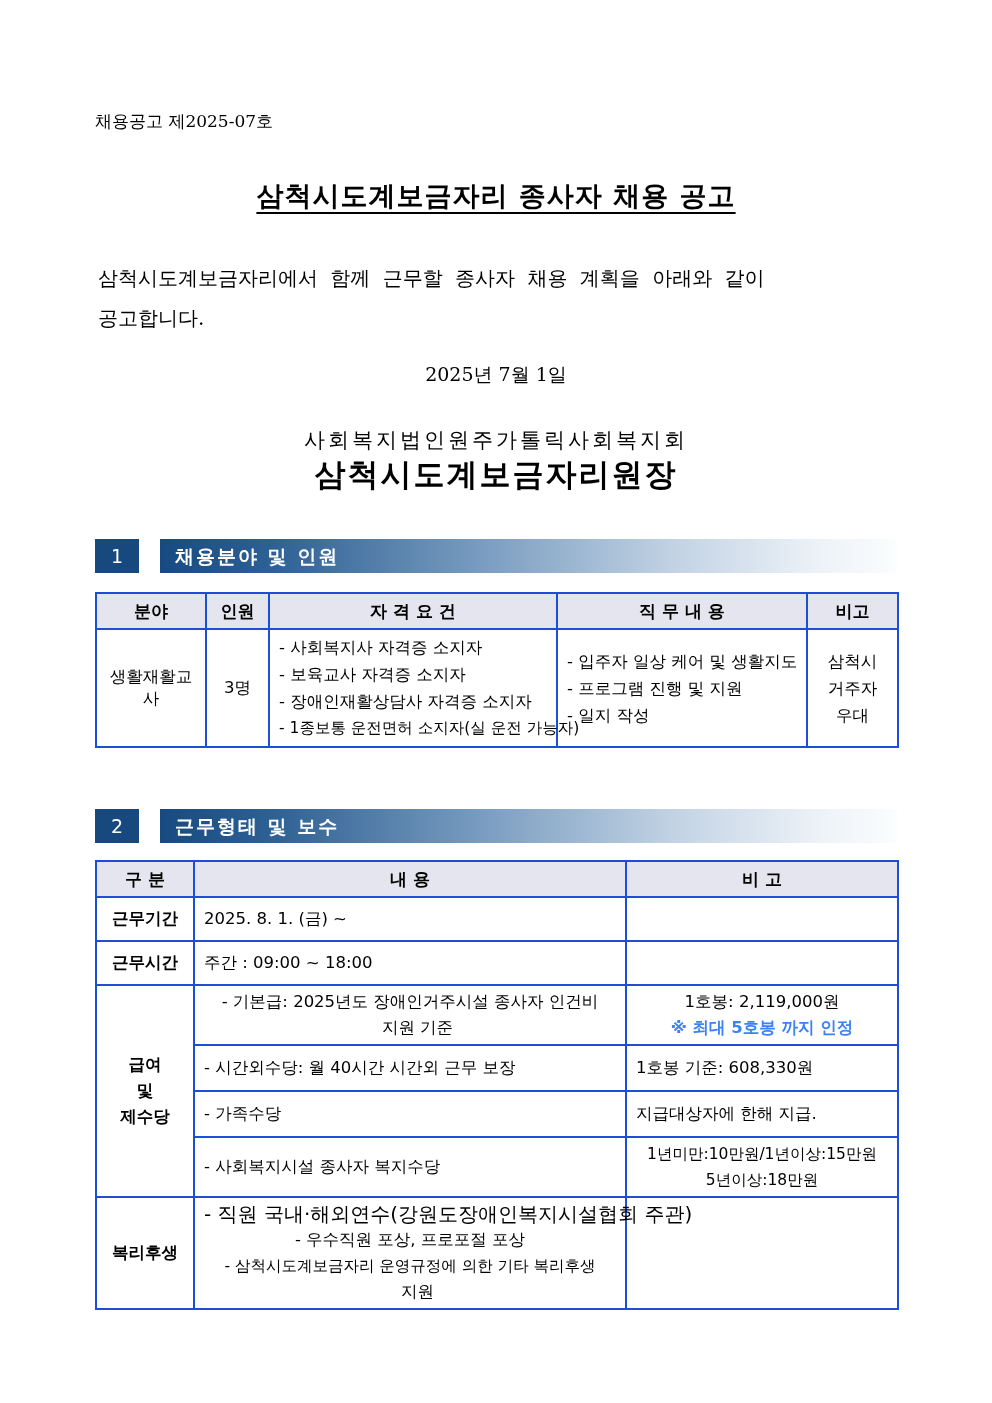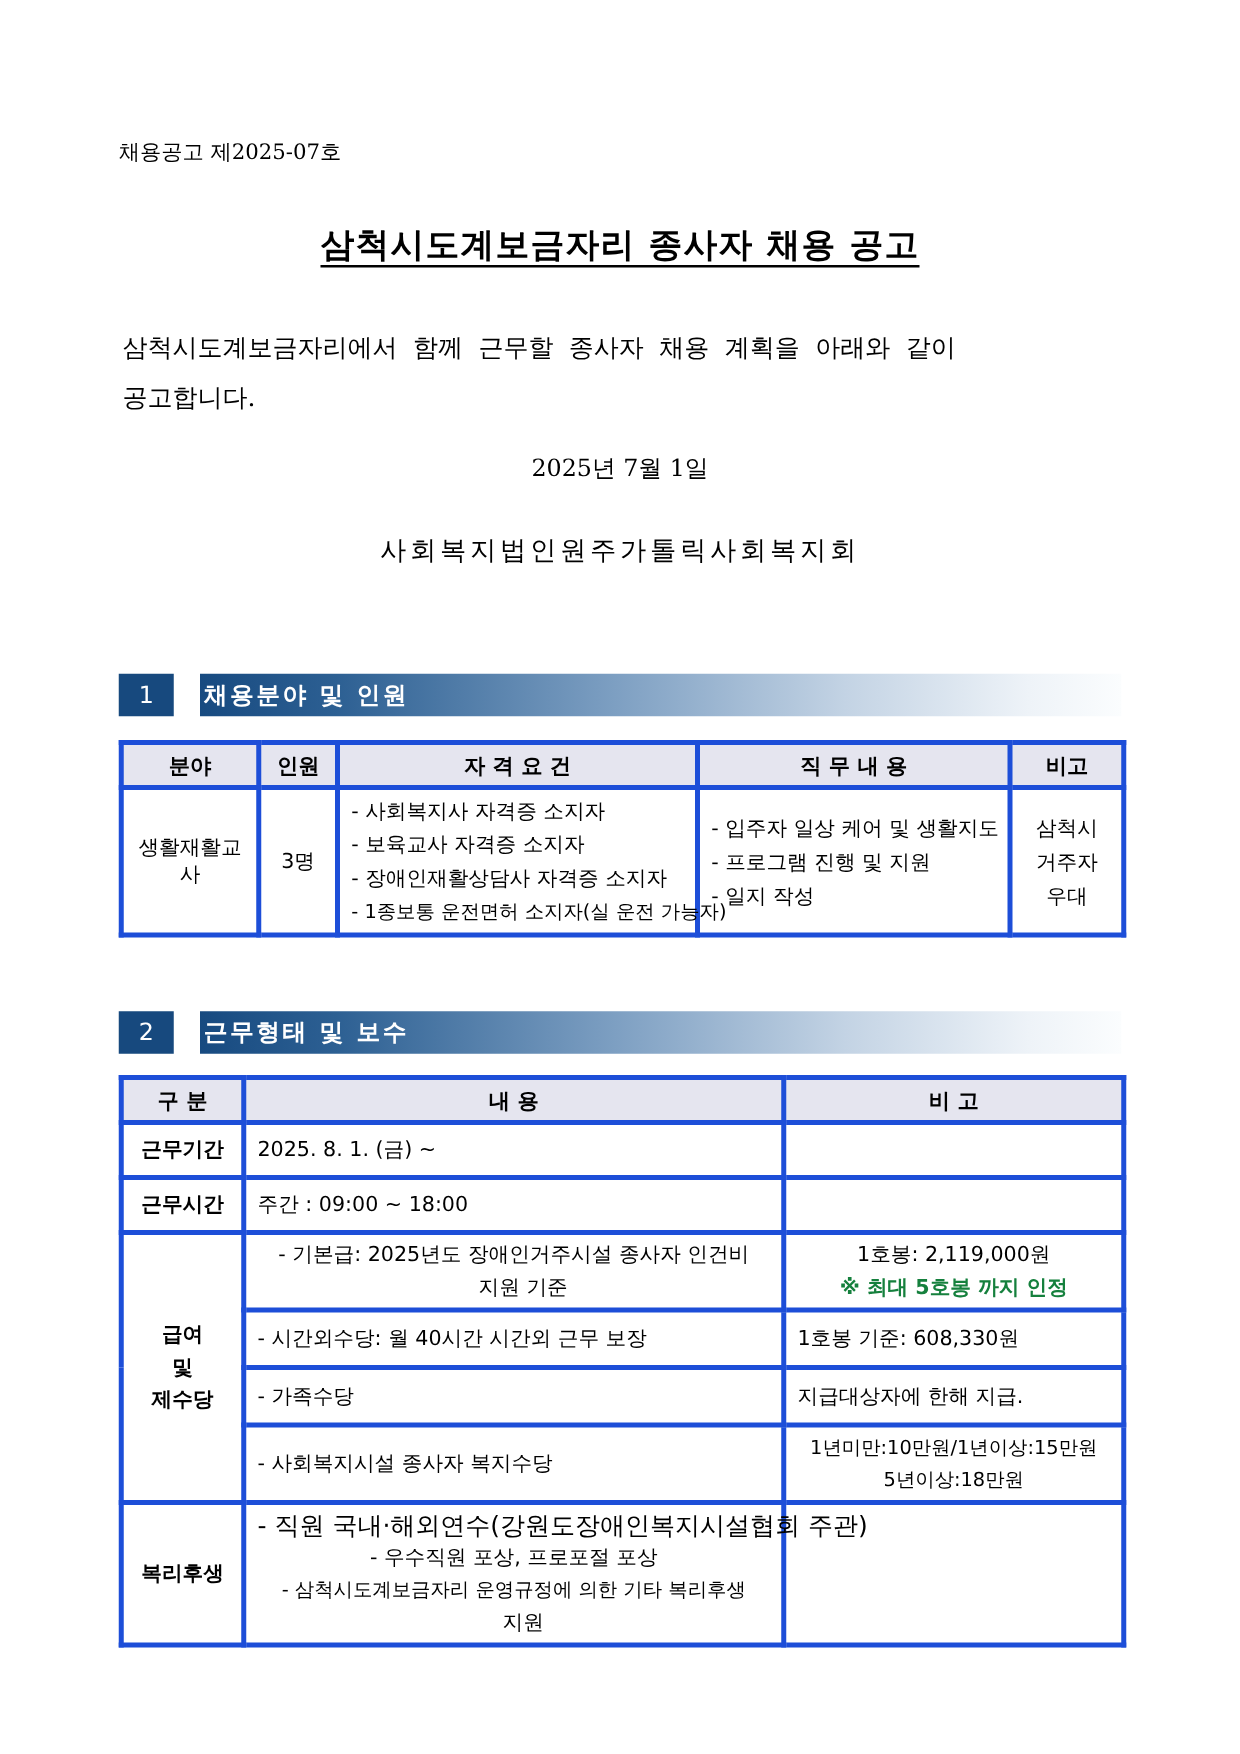--- a/index.html
+++ b/index.html
@@ -48,59 +48,60 @@
   .sec-2 { top:809px; }
   .sec .num {
     position:absolute; left:0; top:0; width:44px; height:34px;
     background:#17497e; color:#fff; text-align:center;
     line-height:34px; font-size:19px;
   }
   .sec .bar {
     position:absolute; left:65px; right:0; top:0; height:34px;
     background:linear-gradient(90deg,#174a80 0%,#2d6093 15%,#7d9fc2 45%,#c3d3e4 70%,#eef3f8 90%,#fbfdfe 100%);
     color:#fff; font-weight:bold; font-size:19px; line-height:34px;
-    padding-left:3px; box-sizing:border-box; letter-spacing:2px;
+    padding-left:15px; box-sizing:border-box; letter-spacing:2px;
   }
 
   
   table { border-collapse:collapse; table-layout:fixed; width:802px; }
   .tbl { position:absolute; left:95px; }
   .tbl-1 { top:592px; }
   .tbl-2 { top:860px; }
-  td, th { border:4px solid #1d4ed8; box-sizing:border-box; vertical-align:middle; }
+  td, th { border:2px solid #1d4ed8; box-sizing:border-box; vertical-align:middle; }
   table { border:2px solid #000; }
   th {
     background:#e5e5ef; font-weight:bold; font-size:17px;
     text-align:center; height:36px; padding:2px;
   }
   td { font-size:16.5px; padding:3px 9px; }
   .center { text-align:center; }
   .bold { font-weight:bold; }
   .line { line-height:27px; white-space:nowrap; }
   .line2 { line-height:26px; white-space:nowrap;text-align:center; }
   .indent { padding-left:15px; }
-  .note-blue { color:#15803d; font-weight:bold; }
+  .note-blue { color:#3b82f6; font-weight:bold; }
   tr.sub > td { border-top:1px dotted #000;margin-left:12px; }
 </style>
 </head>
 <body>
 
 <div class="page">
 
   <div class="doc-number">채용공고 제2025-07호</div>
 
   <div class="doc-title"><span>삼척시도계보금자리 종사자 채용 공고</span></div>
 
   <div class="intro">
     <div class="l1">삼척시도계보금자리에서 함께 근무할 종사자 채용 계획을 아래와 같이</div>
     <div class="l2">공고합니다.</div>
   </div>
 
   <div class="doc-date">2025년 7월 1일</div>
   <div class="org-name">사회복지법인원주가톨릭사회복지회</div>
+  <div class="org-head">삼척시도계보금자리원장</div>
 
   <div class="sec sec-1">
     <div class="num">1</div>
     <div class="bar">채용분야 및 인원</div>
   </div>
 
   <table class="tbl tbl-1">
     <colgroup>
       <col style="width:110px">
         <col style="width:63px">

